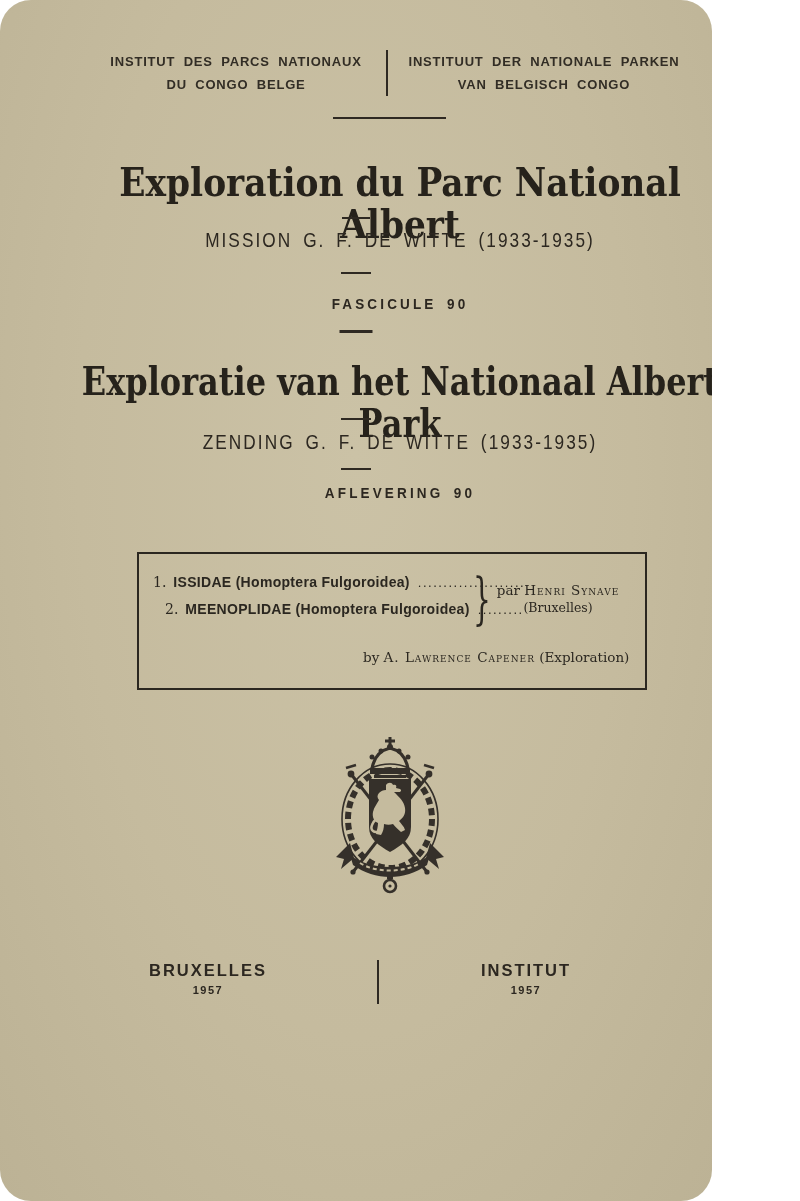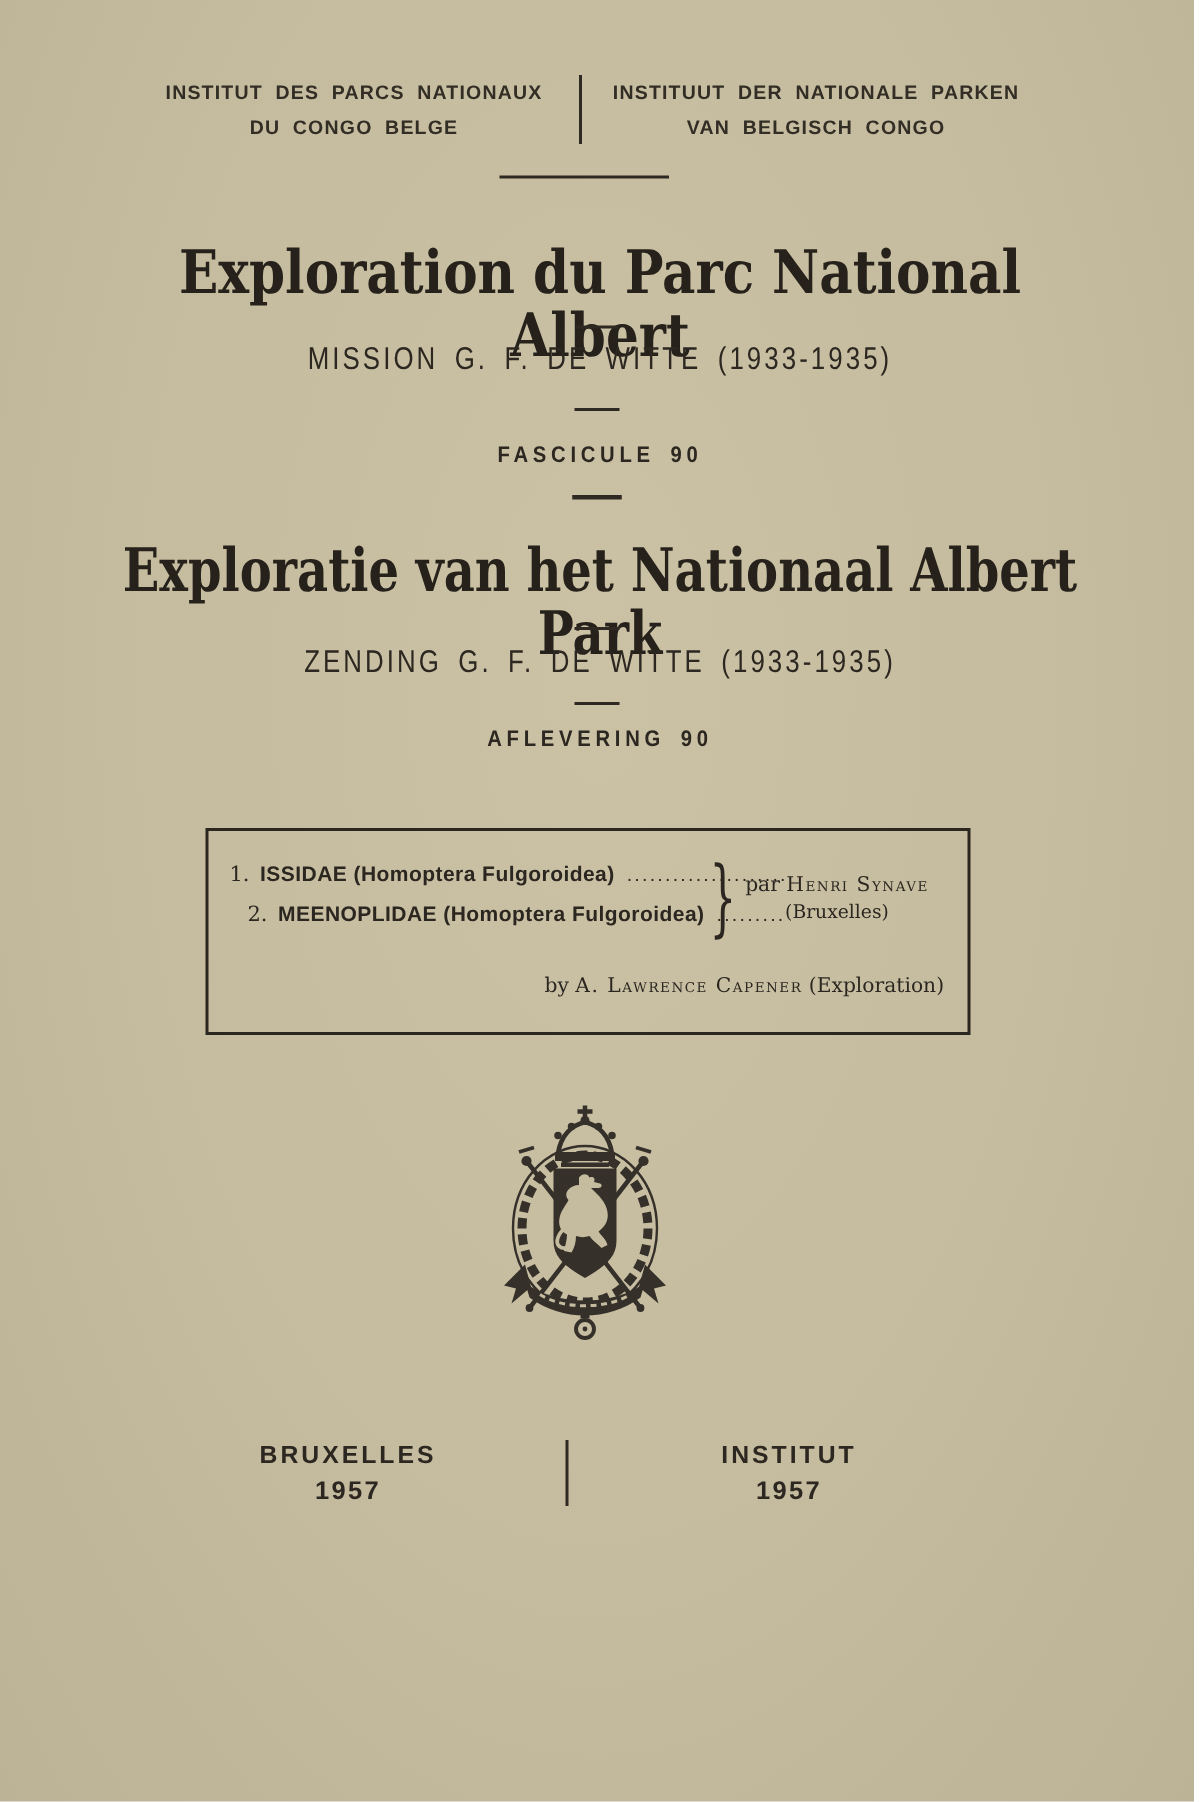--- a/index.html
+++ b/index.html
@@ -1,22 +1,23 @@
 <!DOCTYPE html>
 <html><head>
 <meta charset="utf-8">
 <style>
   html,body{margin:0;padding:0;}
   .page{
     position:relative;
-    width:796px;height:1201px;
+    width:712px;height:1201px;
     background:radial-gradient(ellipse at 50% 38%, #cbc2a6 0%, #c5bb9e 55%, #bcb295 100%);
     font-family:"Liberation Sans", sans-serif;
     color:#2e2922;
     overflow:hidden;
+    border-radius:31px;
   }
   .abs{position:absolute;}
   .ctr{left:0;width:800px;text-align:center;}
 
   
   .mast{top:50px;font-weight:700;font-size:13px;letter-spacing:0.8px;word-spacing:4px;line-height:23px;text-align:center;color:#322d25;}
   .mast-left{left:95px;width:282px;}
   .mast-right{left:400px;width:288px;}
   .vline{width:2px;background:#2e2922;}
   .hline{height:2px;background:#2e2922;}
@@ -37,21 +38,21 @@
   .brace{position:absolute;left:334px;top:12px;font-family:"DejaVu Serif", serif;font-size:56px;font-weight:400;transform:scaleX(0.5);transform-origin:left top;color:#2b2720;}
   .credit{position:absolute;font-family:"DejaVu Serif", serif;font-size:13.5px;color:#2b2720;white-space:nowrap;}
   .credit .sc{font-variant:small-caps;letter-spacing:1px;margin-top:28px;}
   .credit-right{left:352px;top:27px;width:134px;text-align:center;line-height:18px;}
   .credit-right .loc{font-size:12.5px;}
   .credit-bottom{left:224px;top:95px;}
 
   
   .imprint{top:961px;width:200px;text-align:center;font-weight:700;color:#2c2720;}
   .imprint .city{font-size:16.5px;letter-spacing:2px;}
-  .imprint .year{font-size:17px;letter-spacing:1.5px;margin-top:4px;}
+  .imprint .year{font-size:11px;letter-spacing:1.5px;margin-top:4px;}
 </style>
 </head>
 <body>
 
 <div class="page">
 
   <div class="abs mast mast-left">
     <div>INSTITUT DES PARCS NATIONAUX</div>
     <div>DU CONGO BELGE</div>
   </div>
@@ -130,21 +131,21 @@
 
       <path d="M20,120 C40,136 80,136 100,120 L97,130 C75,146 45,146 23,130 Z" fill="#35302a"></path>
       <path d="M30,128 C45,138 75,138 90,128" fill="none" stroke="#c5bb9e" stroke-width="2" stroke-dasharray="4 3"></path>
 
       <rect x="57" y="138" width="6" height="6" fill="#35302a"></rect>
       <circle cx="60" cy="151" r="6" fill="none" stroke="#35302a" stroke-width="2.6"></circle>
       <circle cx="60" cy="151" r="1.6" fill="#35302a"></circle>
     </svg>
   </div>
 
-  <div class="abs imprint" style="left:132px;">
+  <div class="abs imprint" style="left:108px;">
     <div class="city">BRUXELLES</div>
     <div class="year">1957</div>
   </div>
   <div class="abs vline" style="left:377px;top:960px;height:44px;"></div>
   <div class="abs imprint" style="left:426px;">
     <div class="city">INSTITUT</div>
     <div class="year">1957</div>
   </div>
 
 </div>

